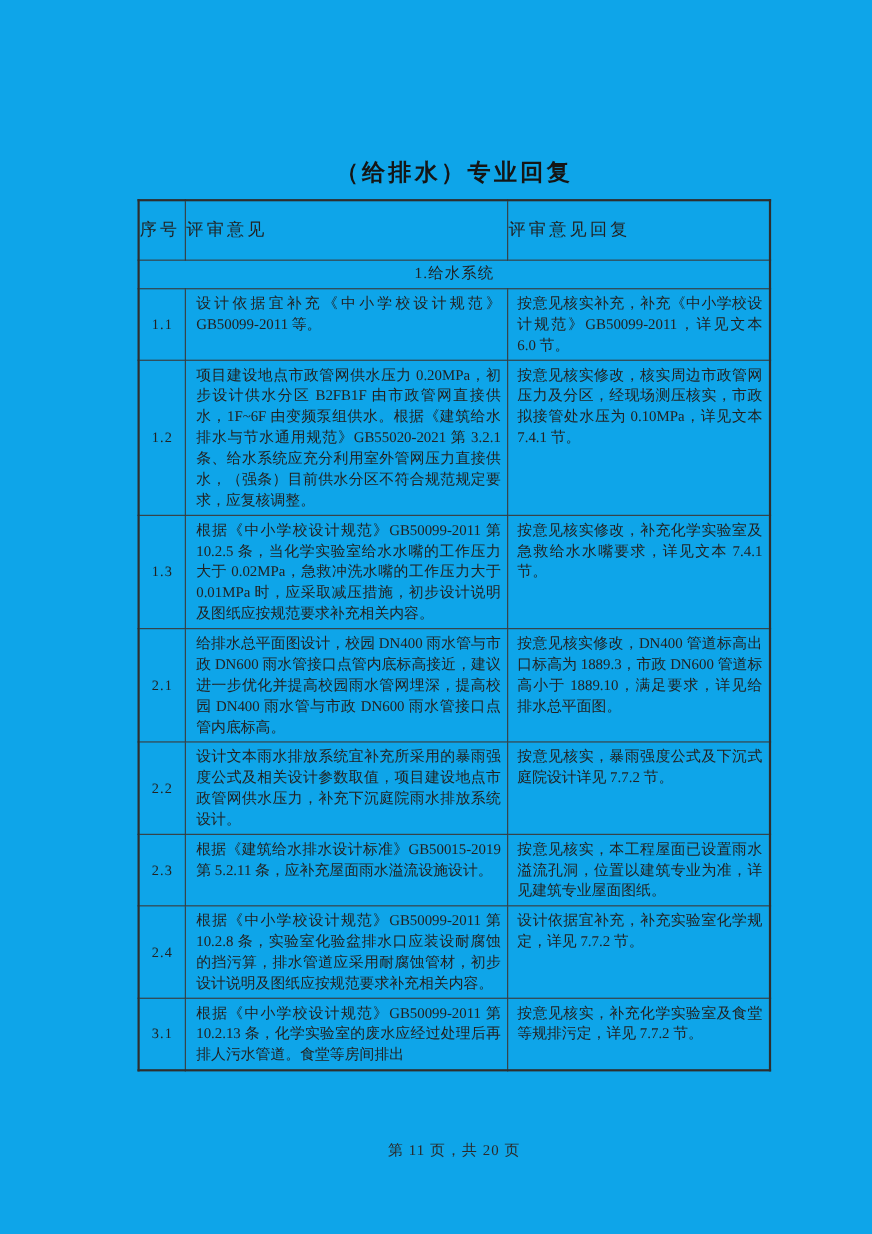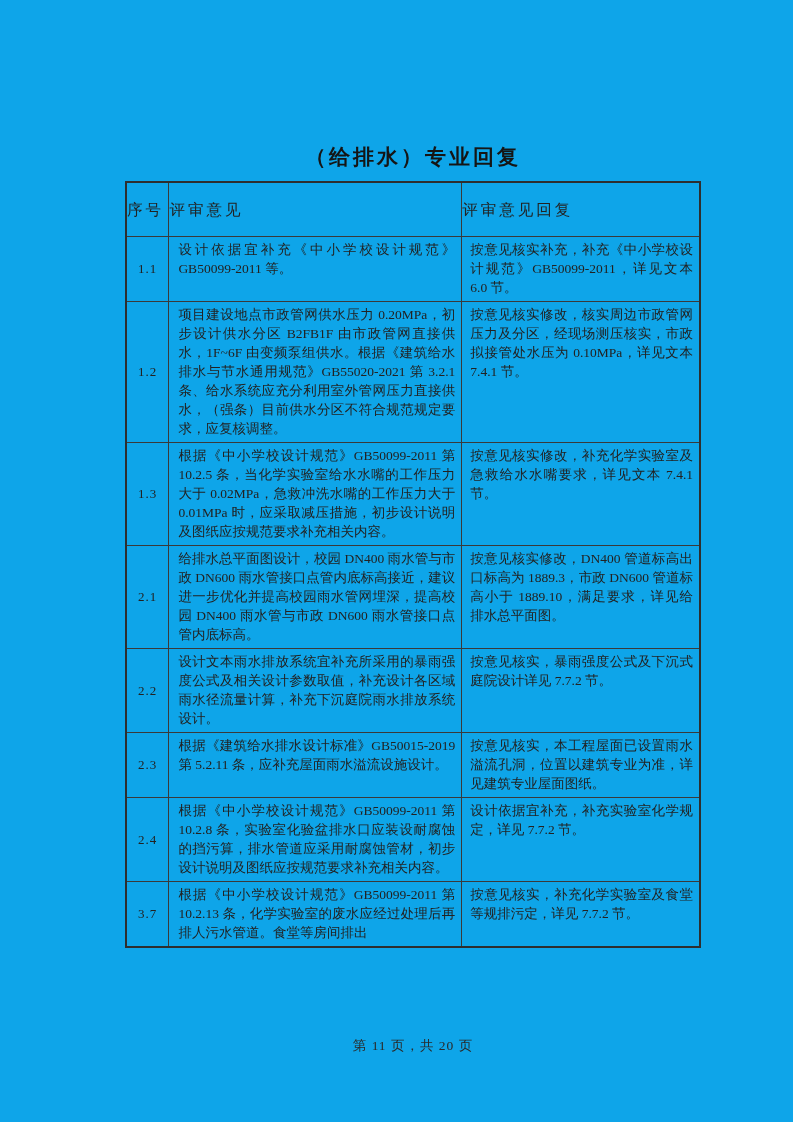--- a/index.html
+++ b/index.html
@@ -95,20 +95,23 @@
     </colgroup>
     <thead>
       <tr>
         <th>序号</th>
         <th>评审意见</th>
         <th>评审意见回复</th>
       </tr>
     </thead>
     <tbody>
 
+      <tr>
+        <td class="section-cell" colspan="3">1.给水系统</td>
+      </tr>
 
       <tr>
         <td class="no-cell">1.1</td>
         <td class="comment-cell">设计依据宜补充《中小学校设计规范》GB50099-2011 等。</td>
         <td class="reply-cell">按意见核实补充，补充《中小学校设计规范》GB50099-2011，详见文本 6.0 节。</td>
       </tr>
 
       <tr>
         <td class="no-cell">1.2</td>
         <td class="comment-cell">项目建设地点市政管网供水压力 0.20MPa，初步设计供水分区 B2FB1F 由市政管网直接供水，1F~6F 由变频泵组供水。根据《建筑给水排水与节水通用规范》GB55020-2021 第 3.2.1 条、给水系统应充分利用室外管网压力直接供水，（强条）目前供水分区不符合规范规定要求，应复核调整。</td>
@@ -123,38 +126,38 @@
 
 
       <tr>
         <td class="no-cell">2.1</td>
         <td class="comment-cell">给排水总平面图设计，校园 DN400 雨水管与市政 DN600 雨水管接口点管内底标高接近，建议进一步优化并提高校园雨水管网埋深，提高校园 DN400 雨水管与市政 DN600 雨水管接口点管内底标高。</td>
         <td class="reply-cell">按意见核实修改，DN400 管道标高出口标高为 1889.3，市政 DN600 管道标高小于 1889.10，满足要求，详见给排水总平面图。</td>
       </tr>
 
       <tr>
         <td class="no-cell">2.2</td>
-        <td class="comment-cell">设计文本雨水排放系统宜补充所采用的暴雨强度公式及相关设计参数取值，补充设计各区域雨水径流量计算，补充下沉庭院雨水排放系统设计。</td>
+        <td class="comment-cell">设计文本雨水排放系统宜补充所采用的暴雨强度公式及相关设计参数取值，项目建设地点市政管网供水压力，补充下沉庭院雨水排放系统设计。</td>
         <td class="reply-cell">按意见核实，暴雨强度公式及下沉式庭院设计详见 7.7.2 节。</td>
       </tr>
 
       <tr>
         <td class="no-cell">2.3</td>
         <td class="comment-cell">根据《建筑给水排水设计标准》GB50015-2019 第 5.2.11 条，应补充屋面雨水溢流设施设计。</td>
         <td class="reply-cell">按意见核实，本工程屋面已设置雨水溢流孔洞，位置以建筑专业为准，详见建筑专业屋面图纸。</td>
       </tr>
 
       <tr>
         <td class="no-cell">2.4</td>
         <td class="comment-cell">根据《中小学校设计规范》GB50099-2011 第 10.2.8 条，实验室化验盆排水口应装设耐腐蚀的挡污算，排水管道应采用耐腐蚀管材，初步设计说明及图纸应按规范要求补充相关内容。</td>
         <td class="reply-cell">设计依据宜补充，补充实验室化学规定，详见 7.7.2 节。</td>
       </tr>
 
       <tr>
-        <td class="no-cell">3.7</td>
+        <td class="no-cell">3.1</td>
         <td class="comment-cell">根据《中小学校设计规范》GB50099-2011 第 10.2.13 条，化学实验室的废水应经过处理后再排人污水管道。食堂等房间排出</td>
         <td class="reply-cell">按意见核实，补充化学实验室及食堂等规排污定，详见 7.7.2 节。</td>
       </tr>
 
     </tbody>
   </table>
 
   <div class="page-footer">第 11 页，共 20 页</div>
 
 </div>

